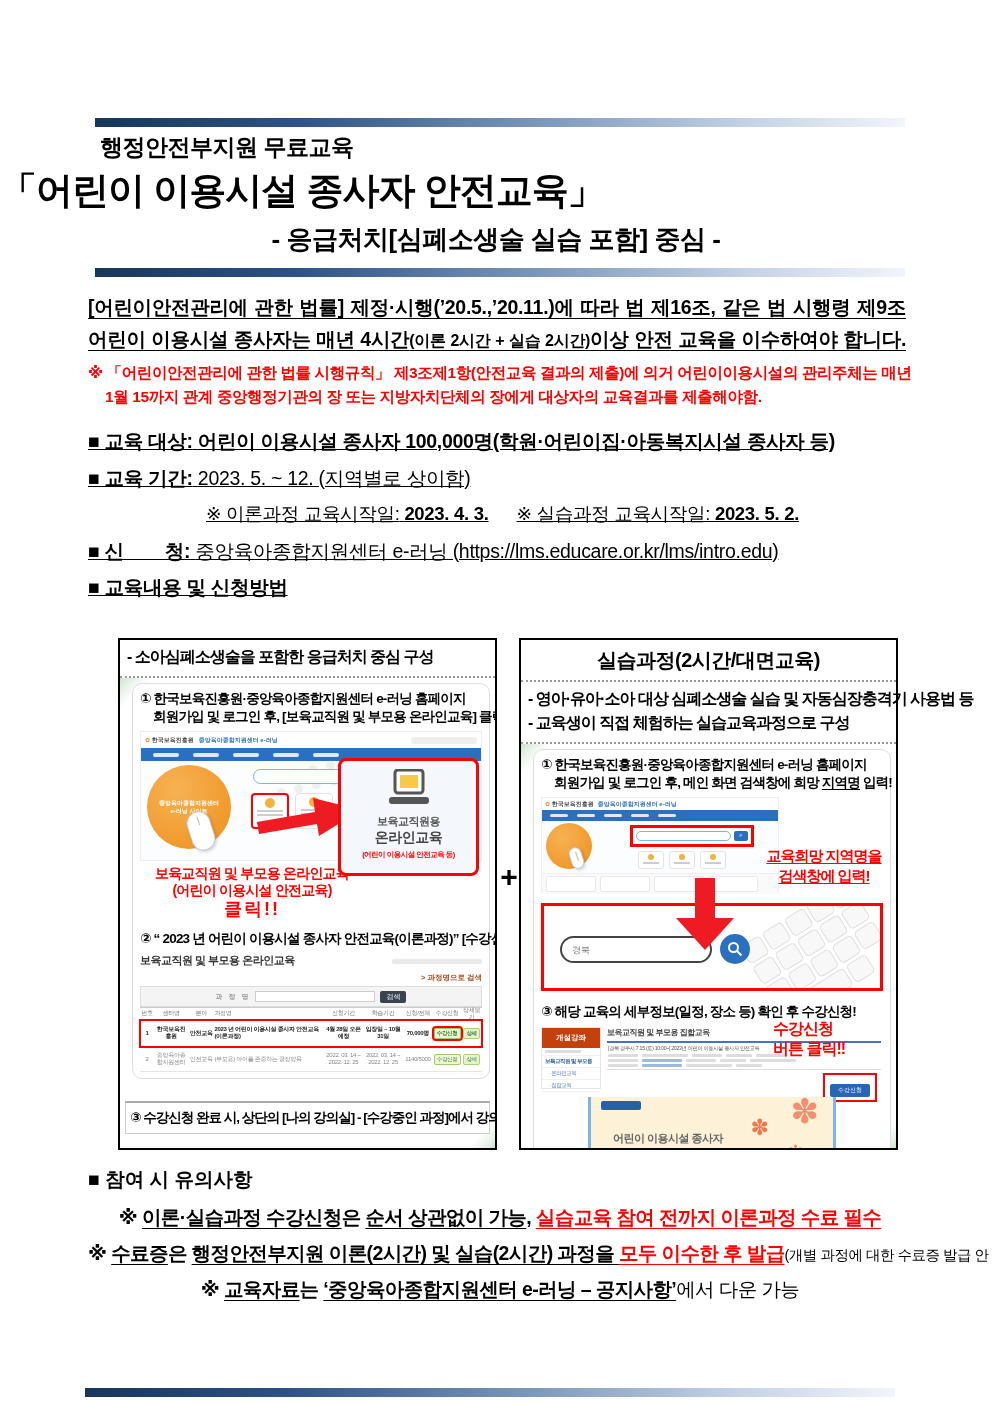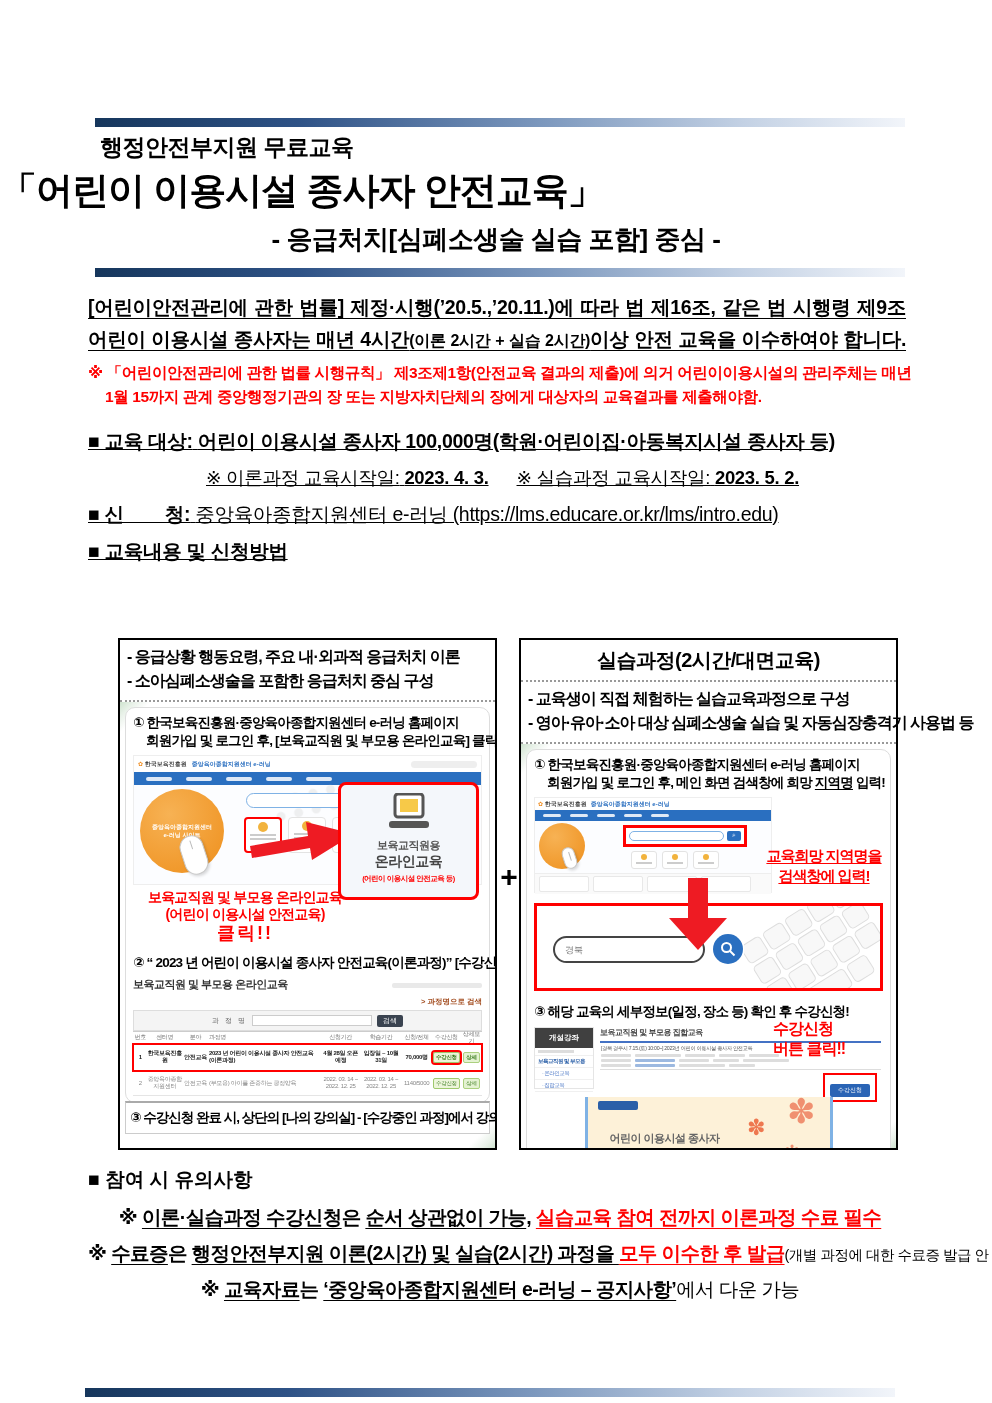--- a/index.html
+++ b/index.html
@@ -35,21 +35,21 @@
   .plus { position:absolute; left:381px; top:222px; width:20px; text-align:center; font-size:30px; font-weight:bold; }
   .cbox { position:absolute; top:0; width:379px; height:512px; border:2px solid #000; background:#fff; display:flex; flex-direction:column; }
   #theory-box { left:0; } #practice-box { left:401px; }
   .cbox-title { text-align:center; font-weight:bold; font-size:20px; padding:7px 0 6px; border-bottom:2px dotted #999; letter-spacing:-0.5px; }
   .cbox-desc { padding:5px 7px 7px; font-size:16px; font-weight:bold; line-height:24px; border-bottom:2px dotted #999; letter-spacing:-1px; white-space:nowrap; }
   .cbox-content { position:relative; flex:1; overflow:hidden;
       background:linear-gradient(135deg,#cfe3cf 0,#e8f1e8 10px,#fff 22px),#fff; }
   .cbox-content::after { content:""; position:absolute; right:0; bottom:0; width:26px; height:26px;
       background:linear-gradient(315deg,#cfe3cf 0,#e8f1e8 8px,rgba(255,255,255,0) 20px); }
 
-  .card { position:relative; margin:5px 5px 0 5px; background:#fff; border:1px solid #ddd; border-radius:10px; padding:6px 7px; overflow:visible; z-index:1; }
+  .card { position:relative; margin:5px 5px 0 12px; background:#fff; border:1px solid #ddd; border-radius:10px; padding:6px 7px; overflow:visible; z-index:1; }
   .stept { font-size:13.5px; font-weight:bold; line-height:18px; letter-spacing:-0.8px; white-space:nowrap; }
   .stept .ind { padding-left:13px; }
   .s2 { margin-top:12px; }
 
   
   .shot1 { position:relative; margin-top:5px; height:130px; border:1px solid #eee; background:#fff; }
   .s1top { height:16px; display:flex; align-items:center; gap:5px; padding:0 4px; }
   .logo1 { font-size:6px; color:#444; font-weight:bold; }
   .logo1 .mark { color:#f08c1e; } .logo2 { font-size:6px; color:#2a6fc0; font-weight:bold; }
   .s1pill { margin-left:auto; width:66px; height:7px; background:#eee; border-radius:4px; }
@@ -126,21 +126,21 @@
   .arrowD { position:absolute; left:142px; top:128px; z-index:4; }
   .searchRed { position:relative; margin-top:10px; height:88px; border:3px solid #f00; background:#fff; overflow:hidden; }
   .kb { position:absolute; right:-14px; top:-10px; opacity:.8; }
   .bigpill { position:absolute; left:16px; top:30px; width:152px; height:27px; border:2px solid #444; border-radius:14px; background:#fff;
              font-size:9px; color:#777; line-height:24px; padding-left:10px; }
   .bluecircle { position:absolute; left:176px; top:28px; width:30px; height:30px; border-radius:50%; background:#2a6fc0;
                 display:flex; align-items:center; justify-content:center; }
   .shotR3 { position:relative; margin-top:6px; height:220px; }
   .r3cols { display:flex; height:62px; }
   .r3side { width:60px; border:1px solid #e5e5e5; }
-  .r3side .hd { background:#404040; color:#fff; font-size:7.5px; font-weight:bold; text-align:center; padding:5px 0; }
+  .r3side .hd { background:#c2410c; color:#fff; font-size:7.5px; font-weight:bold; text-align:center; padding:5px 0; }
   .r3side .it { font-size:5.5px; color:#888; padding:2px 3px; border-bottom:1px solid #f0f0f0; letter-spacing:-0.5px; }
   .r3side .it.b { color:#2a5fa8; font-weight:bold; }
   .r3side .it.sub { color:#4472c4; padding-left:7px; }
   .r3main { flex:1; padding:0 2px 0 6px; position:relative; }
   .r3title { font-size:8px; font-weight:bold; color:#444; letter-spacing:-0.5px; }
   .r3info { margin-top:3px; border-top:2px solid #4472c4; border-bottom:1px solid #ddd; padding:2px 1px; }
   .r3dt { font-size:5.2px; color:#555; letter-spacing:-0.3px; white-space:nowrap; overflow:hidden; }
   .r3row { display:flex; gap:4px; margin-top:2px; }
   .r3row i { display:block; height:3px; background:#ddd; border-radius:1px; }
   .r3row .w1{width:30px;} .r3row .w2{width:46px;} .r3row .w3{width:26px;} .r3row .w4{width:40px;background:#9db9e0;}
@@ -177,30 +177,30 @@
   <div class="hbar" id="bar2"></div>
 
   <div class="intro">
     <div class="l1">[어린이안전관리에 관한 법률] 제정·시행(’20.5.,’20.11.)에 따라 법 제16조, 같은 법 시행령 제9조</div>
     <div class="l2"><span>어린이 이용시설 종사자는 매년 4시간</span><span class="paren">(이론 2시간 + 실습 2시간)</span><span>이상 안전 교육을 이수하여야 합니다.</span></div>
   </div>
   <div class="rednote">※ 「어린이안전관리에 관한 법률 시행규칙」 제3조제1항(안전교육 결과의 제출)에 의거 어린이이용시설의 관리주체는 매년 1월 15까지 관계 중앙행정기관의 장 또는 지방자치단체의 장에게 대상자의 교육결과를 제출해야함.</div>
 
   <div class="bullets">
     <div class="brow"><span class="blabel">■ 교육 대상:</span> <span class="bold">어린이 이용시설 종사자 100,000명(학원·어린이집·아동복지시설 종사자 등)</span></div>
+    <div class="brow"><span class="blabel">■ 교육 기간:</span> <span>2023. 5. ~ 12. (지역별로 상이함)</span></div>
     <div class="brow subrow"><span>※ 이론과정 교육시작일:</span> <b>2023. 4. 3.</b><span class="gap2">※ 실습과정 교육시작일:</span> <b>2023. 5. 2.</b></div>
     <div class="brow"><span class="blabel pre">■ 신        청:</span> <span>중앙육아종합지원센터 e-러닝 (https://lms.educare.or.kr/lms/intro.edu)</span></div>
     <div class="brow"><span class="blabel">■ 교육내용 및 신청방법</span></div>
   </div>
 
   <div class="boxes">
 
     <div class="cbox" id="theory-box">
       <div class="cbox-desc">
-        <div>- 응급상황 행동요령, 주요 내·외과적 응급처치 이론</div>
         <div>- 소아심폐소생술을 포함한 응급처치 중심 구성</div>
       </div>
       <div class="cbox-content">
         <div class="card">
           <div class="stept">
             <div>① 한국보육진흥원·중앙육아종합지원센터 e-러닝 홈페이지</div>
             <div class="ind">회원가입 및 로그인 후, [보육교직원 및 부모용 온라인교육] 클릭!</div>
           </div>
 
           <div class="shot1">
@@ -315,22 +315,22 @@
         </div>
         <div class="step3bar">③ 수강신청 완료 시, 상단의 [나의 강의실] - [수강중인 과정]에서 강의 수강!</div>
       </div>
     </div>
 
     <div class="plus">+</div>
 
     <div class="cbox" id="practice-box">
       <div class="cbox-title">실습과정(2시간/대면교육)</div>
       <div class="cbox-desc">
+        <div>- 영아·유아·소아 대상 심폐소생술 실습 및 자동심장충격기 사용법 등</div>
         <div>- 교육생이 직접 체험하는 실습교육과정으로 구성</div>
-        <div>- 영아·유아·소아 대상 심폐소생술 실습 및 자동심장충격기 사용법 등</div>
       </div>
       <div class="cbox-content">
         <div class="card">
           <div class="stept">
             <div>① 한국보육진흥원·중앙육아종합지원센터 e-러닝 홈페이지</div>
             <div class="ind"><span>회원가입 및 로그인 후, 메인 화면 검색창에 희망 </span><span class="u">지역명</span><span> 입력!</span></div>
           </div>
 
           <div class="shotR1">
             <div class="r1top">

